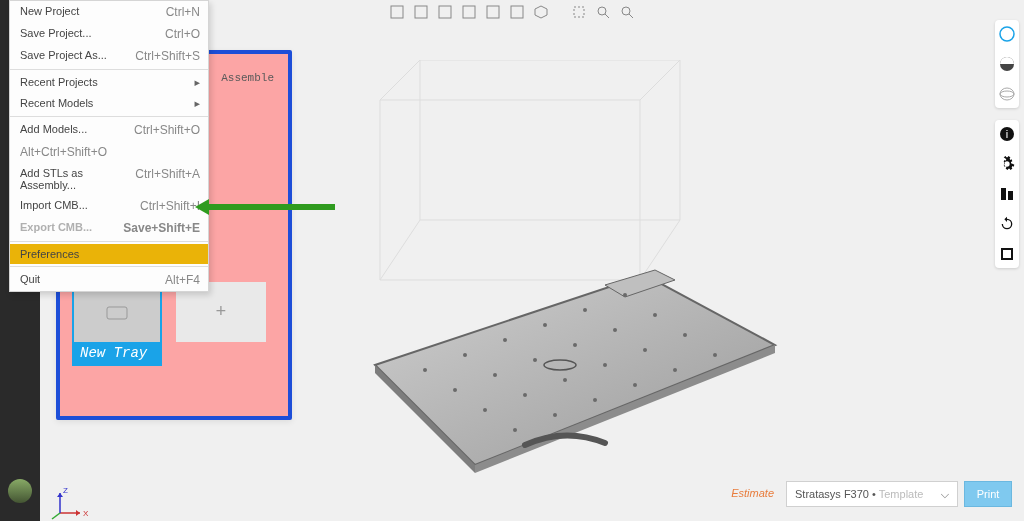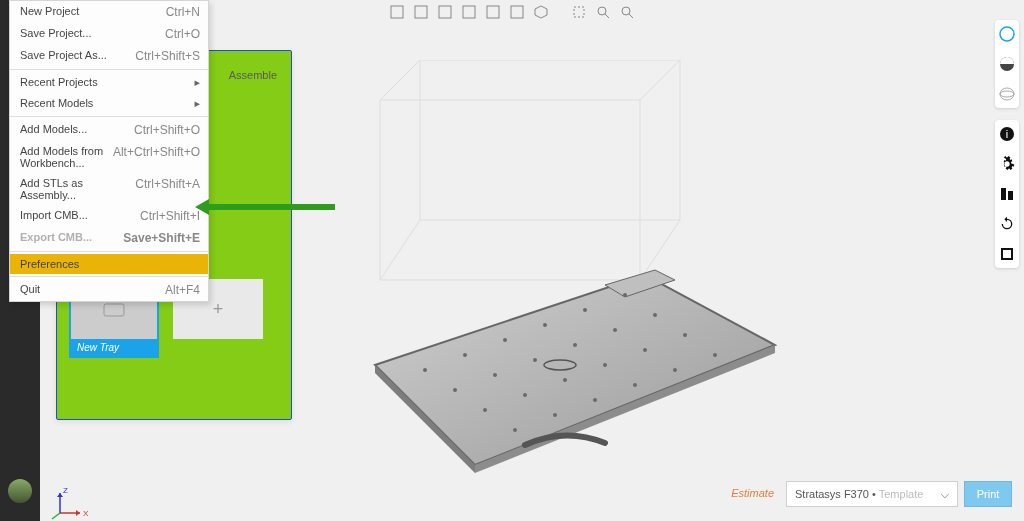--- a/index.html
+++ b/index.html
@@ -22,28 +22,28 @@
   
   .filemenu { position:absolute; left:9px; top:0; width:200px; background:#fdfdfd; border:1px solid #d5d5d5; box-shadow:2px 3px 6px rgba(0,0,0,.15); z-index:20; }
   .menuitem { display:flex; justify-content:space-between; padding:4px 8px 4px 10px; color:#444; cursor:default; }
   .menuitem.hl { background:#eab308; }
   .menuitem.dis { color:#b0b0b0;font-weight:bold; }
   .menusep { height:1px; background:#ddd; margin:2px 0; }
   .submenu-arrow { margin-left:auto; color:#666;}
   .shortcut { color:#888; font-size:12px; }
 
   
-  .panel { position:absolute; left:56px; top:50px; width:236px; height:370px; background:#84cc16; border:1px solid #1d4ed8; border-radius:2px; box-shadow:0 2px 6px rgba(0,0,0,.08); padding:14px 10px; z-index:5; }
+  .panel { position:absolute; left:56px; top:50px; width:236px; height:370px; background:#fca5a5; border:4px solid #1d4ed8; border-radius:2px; box-shadow:0 2px 6px rgba(0,0,0,.08); padding:14px 10px; z-index:5;font-family:Liberation Mono, monospace; }
   .assemblebtn { position:absolute; top:18px; right:14px; color:#5a5a5a; font-size:11px; }
   .trays-label { position:absolute; top:210px; left:14px; color:#444; font-size:11px; }
   .traysrow { position:absolute; top:228px; left:12px; display:flex; gap:14px; }
   .tray { width:90px; border:1px solid #ccc; display:flex; flex-direction:column; }
   .tray .thumb { height:58px; background:#ccc; display:flex; align-items:center; justify-content:center; border-bottom:1px solid #ccc;}
   .tray.selected { border:2px solid #1aa3e8; }
-  .tray .caption { background:#1aa3e8; color:#fff; font-style:italic; font-size:10px; padding:3px 6px; }
+  .tray .caption { background:#1aa3e8; color:#fff; font-style:italic; font-size:14px; padding:3px 6px; }
   .trayadd { width:90px; height:60px; background:#e9e9e9; display:flex; align-items:center; justify-content:center; color:#999; font-size:18px; }
 
   
   .arrow { position:absolute; top:199px; left:195px; width:140px; height:16px; z-index:25; }
   .arrowline { position:absolute; left:12px; top:5px; height:6px; width:128px; background:#2f9b1f; }
   .arrowhead { position:absolute; left:0; top:0; width:0; height:0; border-top:8px solid transparent; border-bottom:8px solid transparent; border-right:14px solid #2f9b1f; }
 
   
   .buildplate { position:absolute; left:345px; top:65px; width:460px; height:400px; }
   .buildplate svg { position:absolute; left:0; top:0; }
@@ -214,21 +214,20 @@
   <div class="menuitem">
       <span>Recent Models</span>
       <span class="submenu-arrow">▸</span>
     </div>
   <div class="menusep"></div>
   <div class="menuitem">
       <span>Add Models...</span>
       <span class="shortcut">Ctrl+Shift+O</span>
     </div>
   <div class="menuitem">
-      <span>Add Models from Workbench...</span>
       <span class="shortcut">Alt+Ctrl+Shift+O</span>
     </div>
   <div class="menuitem">
       <span>Add STLs as Assembly...</span>
       <span class="shortcut">Ctrl+Shift+A</span>
     </div>
   <div class="menuitem">
       <span>Import CMB...</span>
       <span class="shortcut">Ctrl+Shift+I</span>
     </div>

